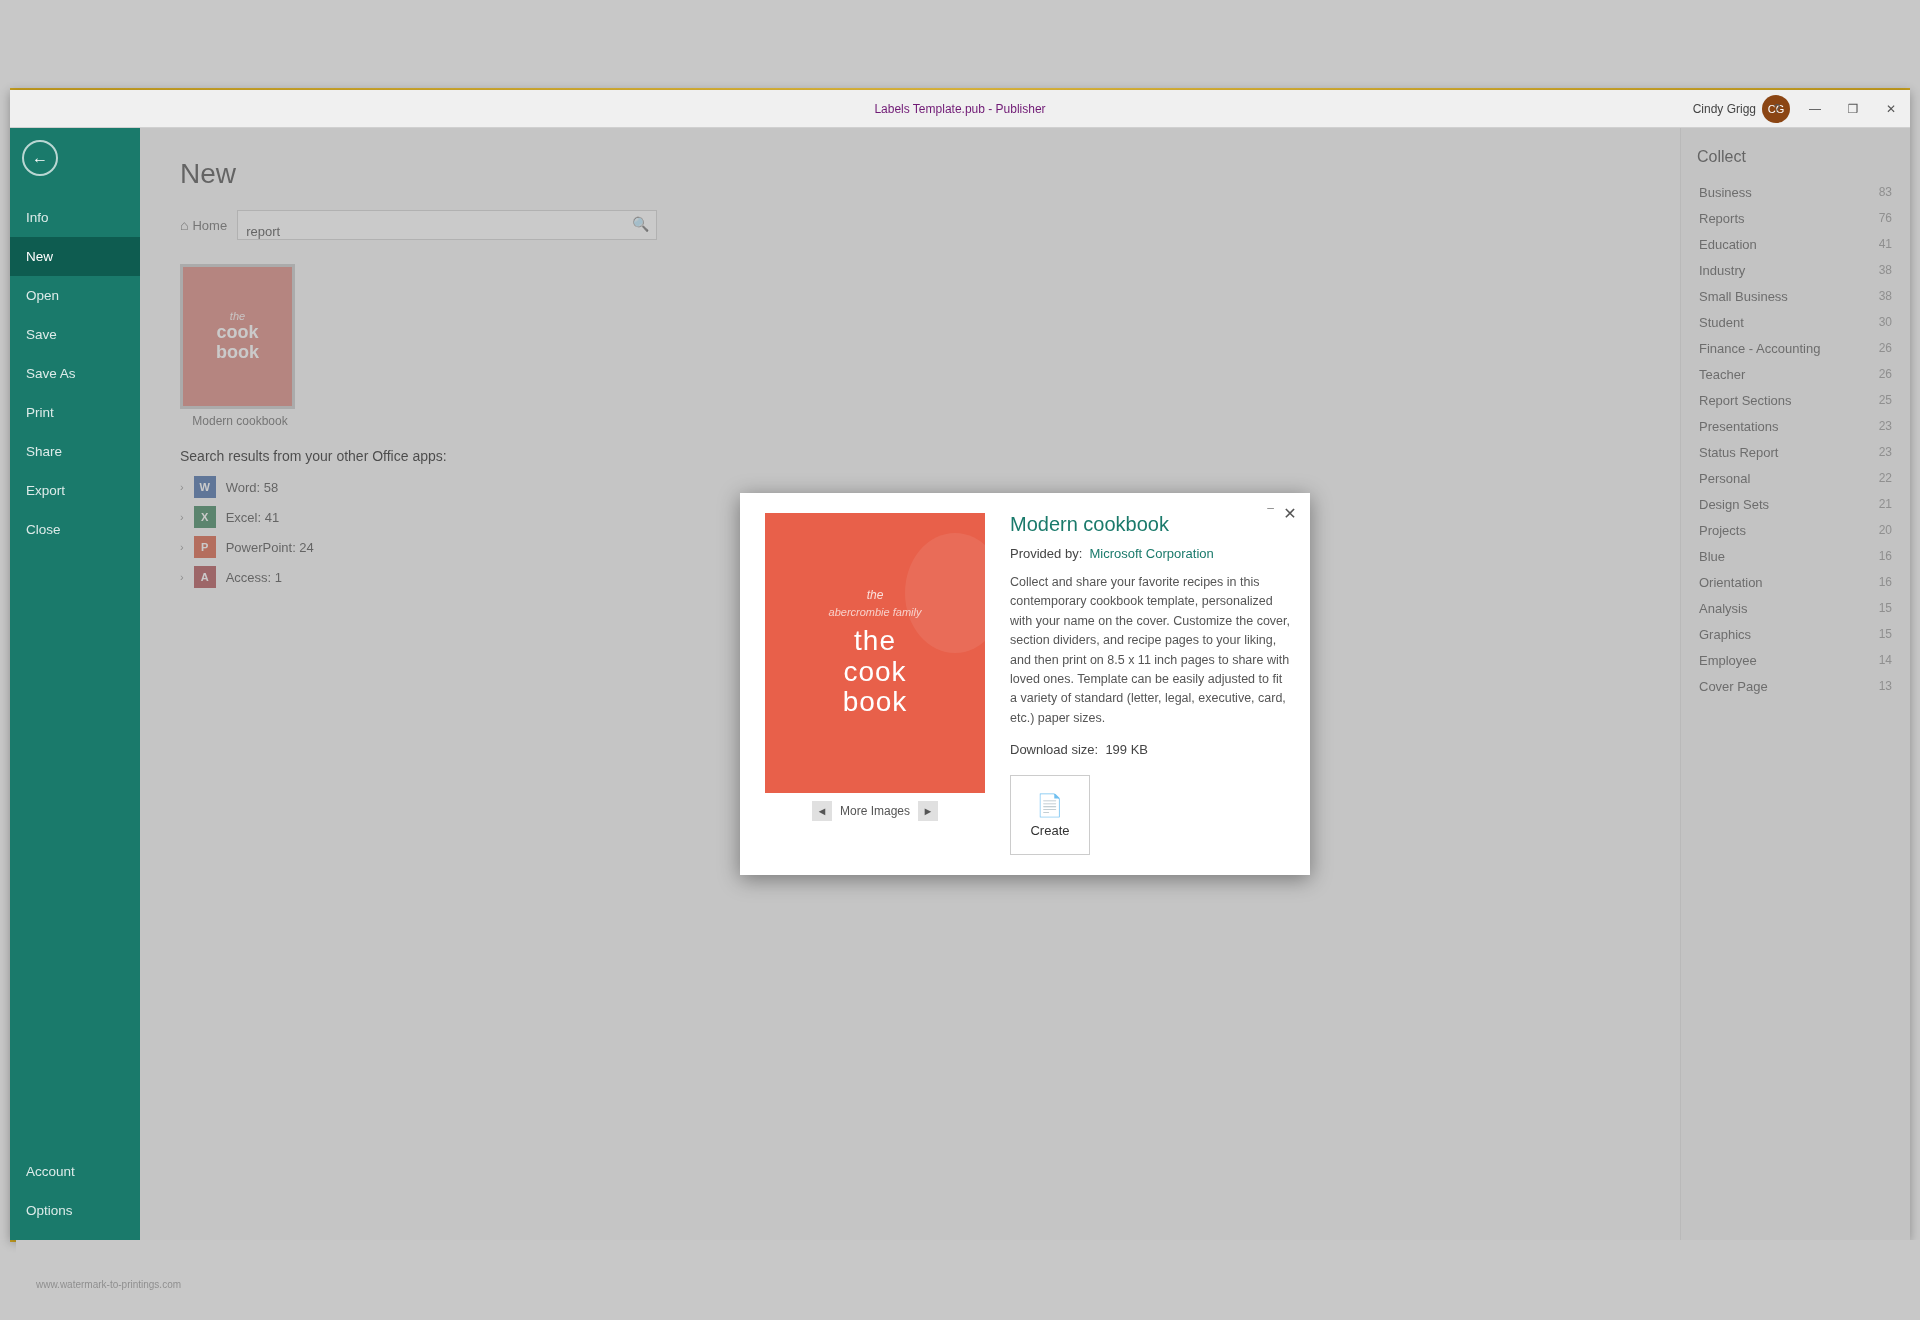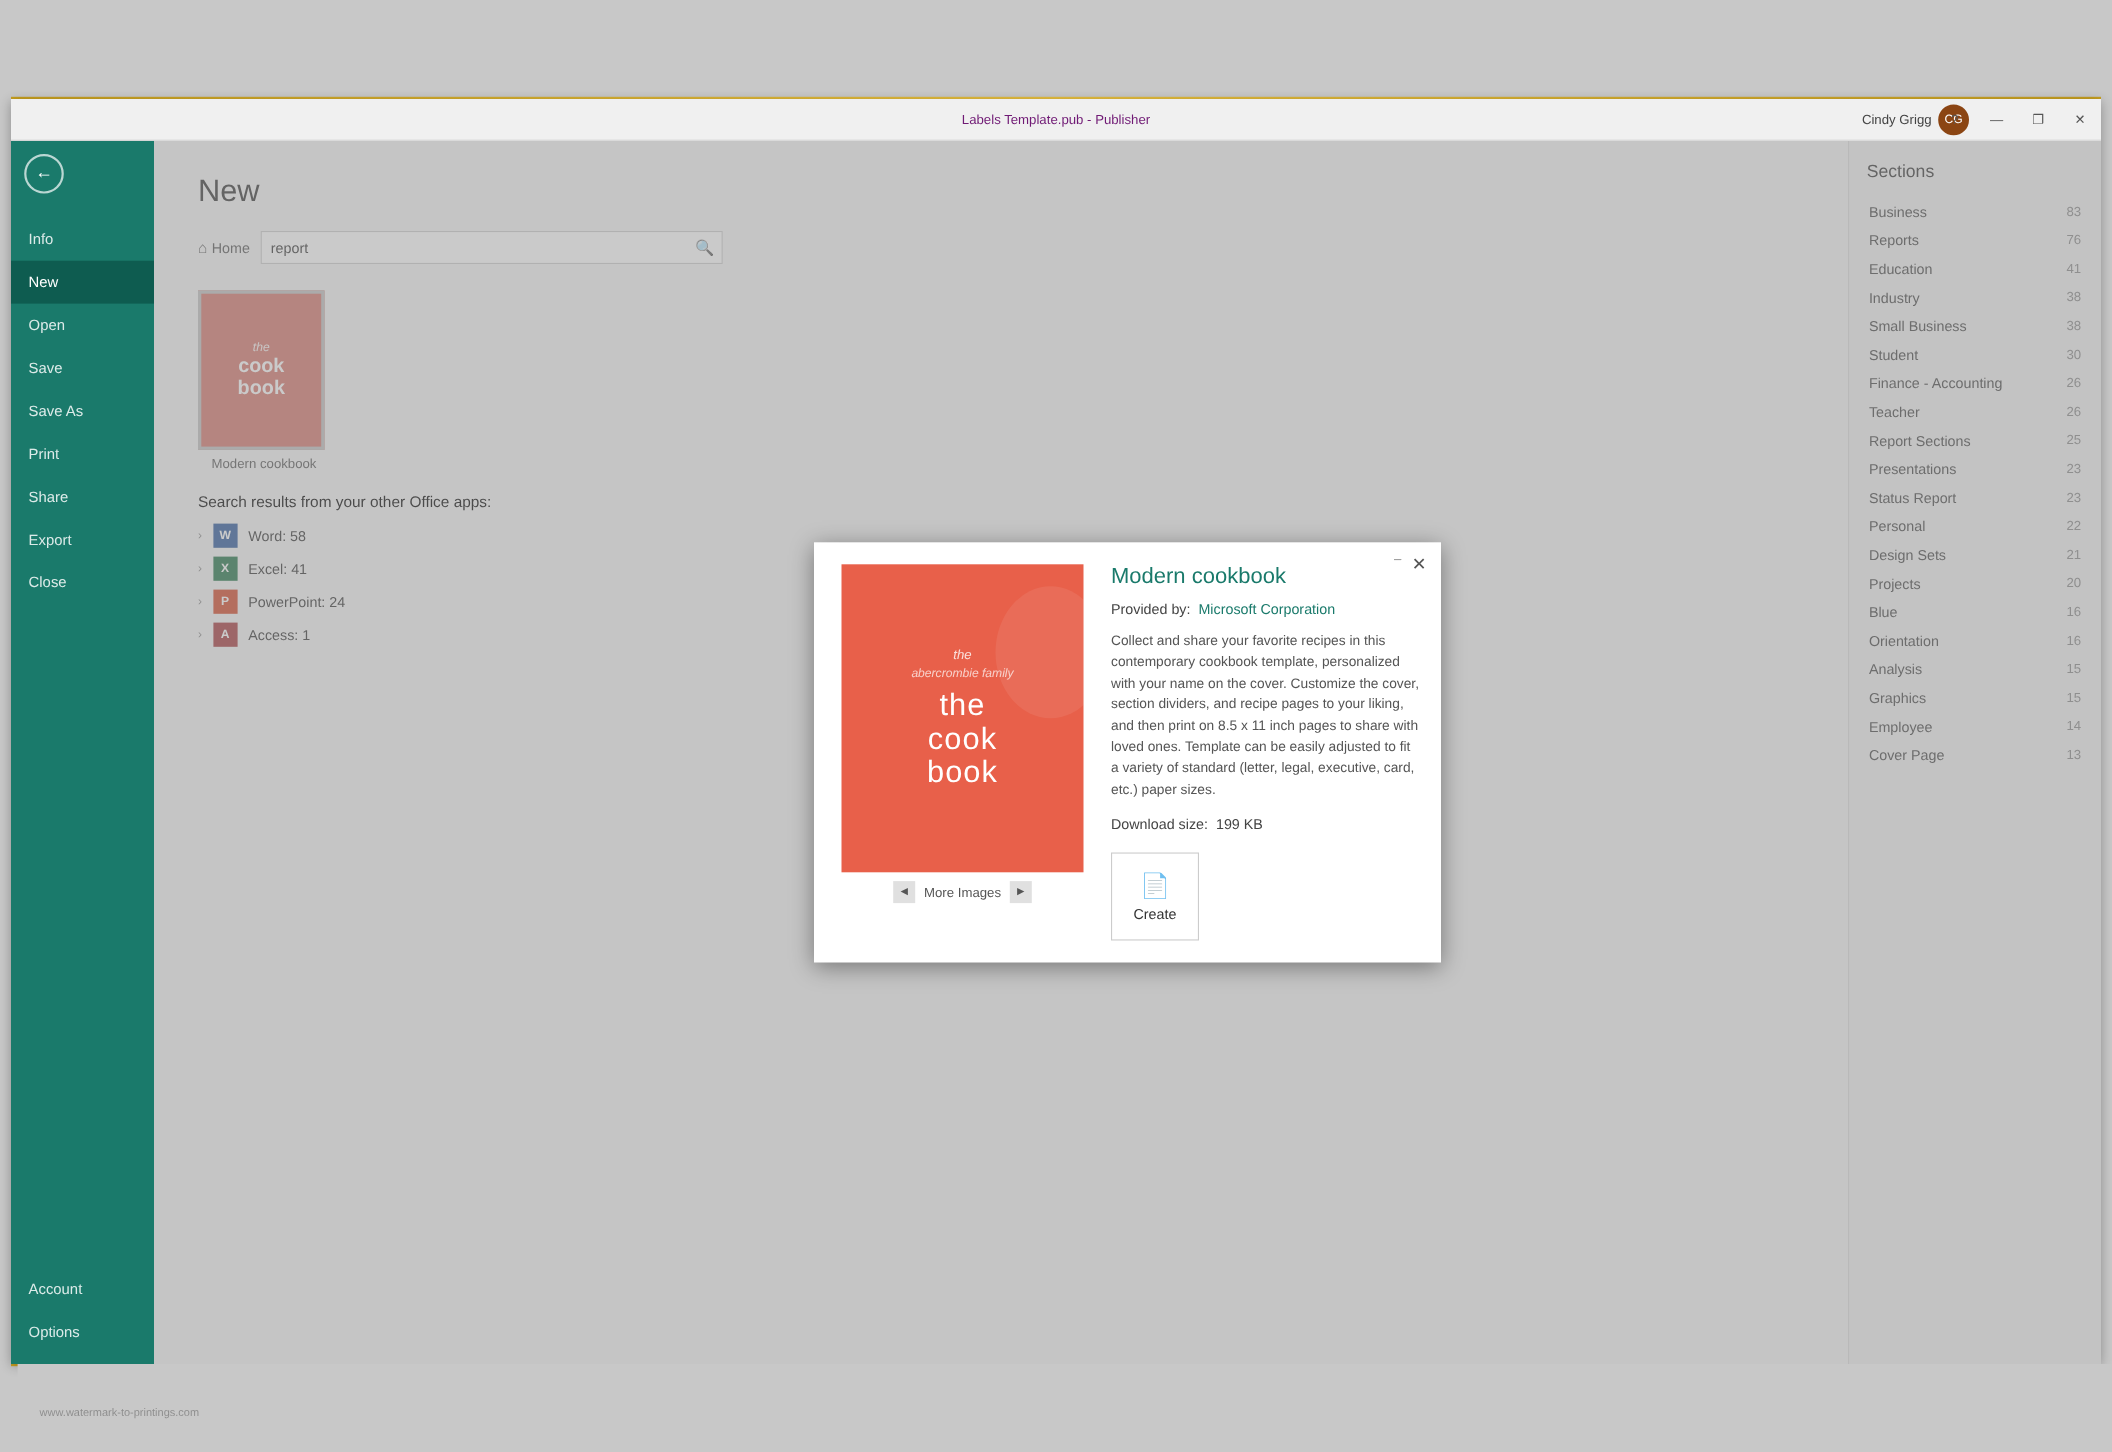--- a/index.html
+++ b/index.html
@@ -166,21 +166,21 @@
       gap: 4px;
       font-size: 13px;
       color: #555;
       cursor: pointer;
     }
     .home-icon {
       font-size: 14px;
     }
     .search-box {
       display: flex;
-      align-items: center;
+      align-items: flex-end;
       background: white;
       border: 1px solid #ccc;
       width: 420px;
       height: 30px;
     }
     .search-input {
       flex: 1;
       border: none;
       outline: none;
       padding: 0 8px;
@@ -619,21 +619,21 @@
         </div>
         <div class="search-result-item">
           <span class="result-arrow">›</span>
           <div class="result-app-icon access-icon">A</div>
           <span>Access:  1</span>
         </div>
 
       </div>
 
       <div class="category-panel">
-        <div class="category-title">Sections</div>
+        <div class="category-title">Collect</div>
         <div id="category-list">
 
         <div class="category-item">
               <span>Business</span>
               <span class="category-count">83</span>
             </div>
             <div class="category-item">
               <span>Reports</span>
               <span class="category-count">76</span>
             </div>

